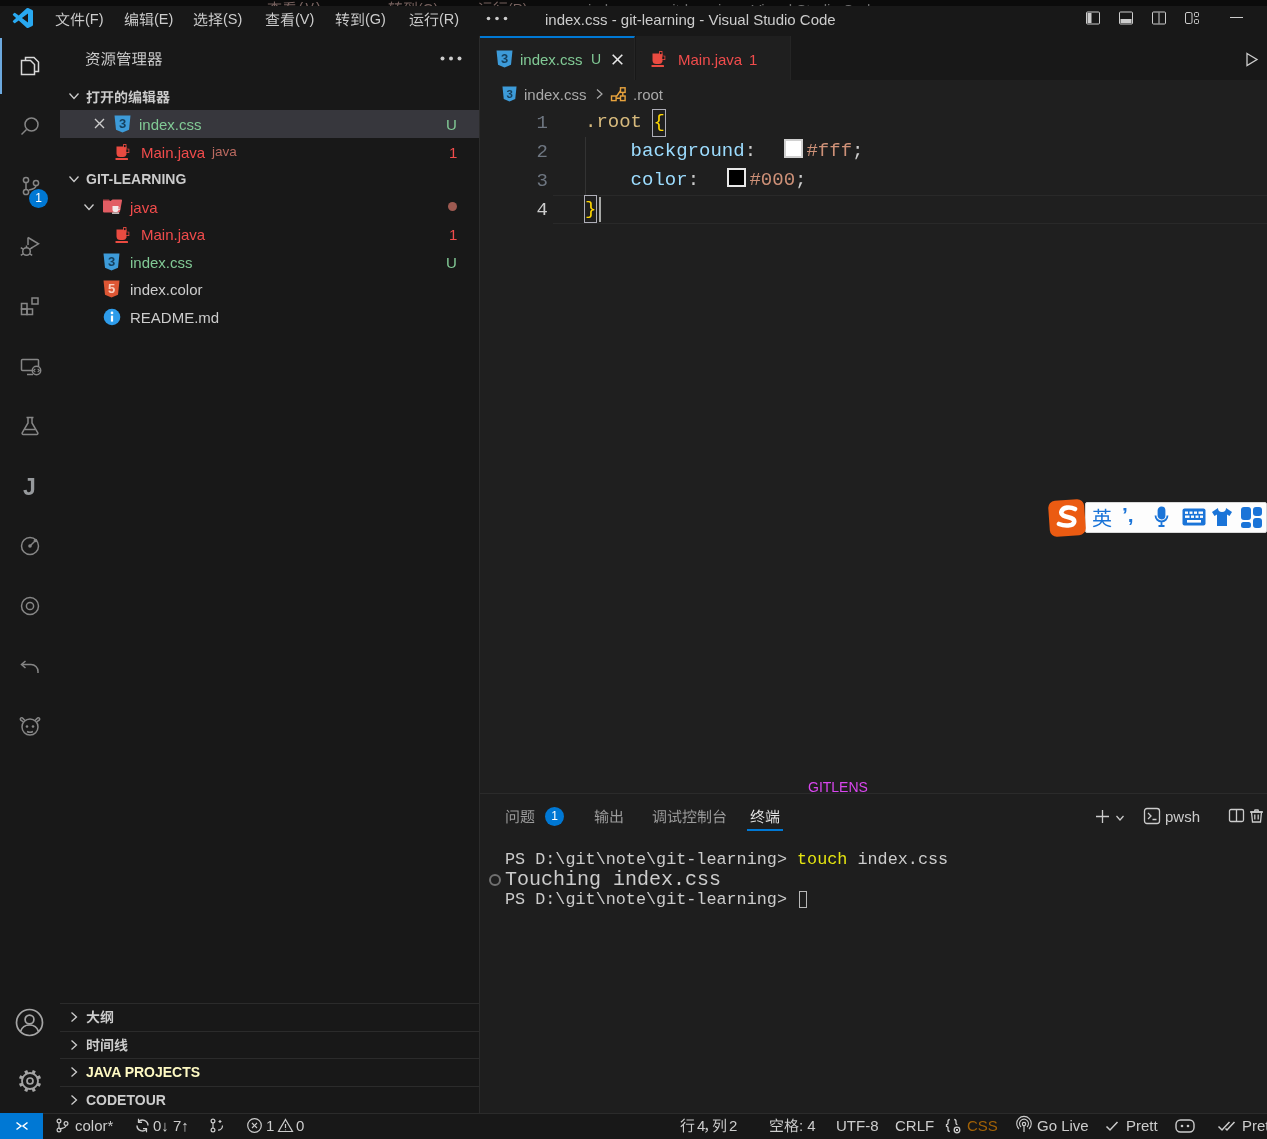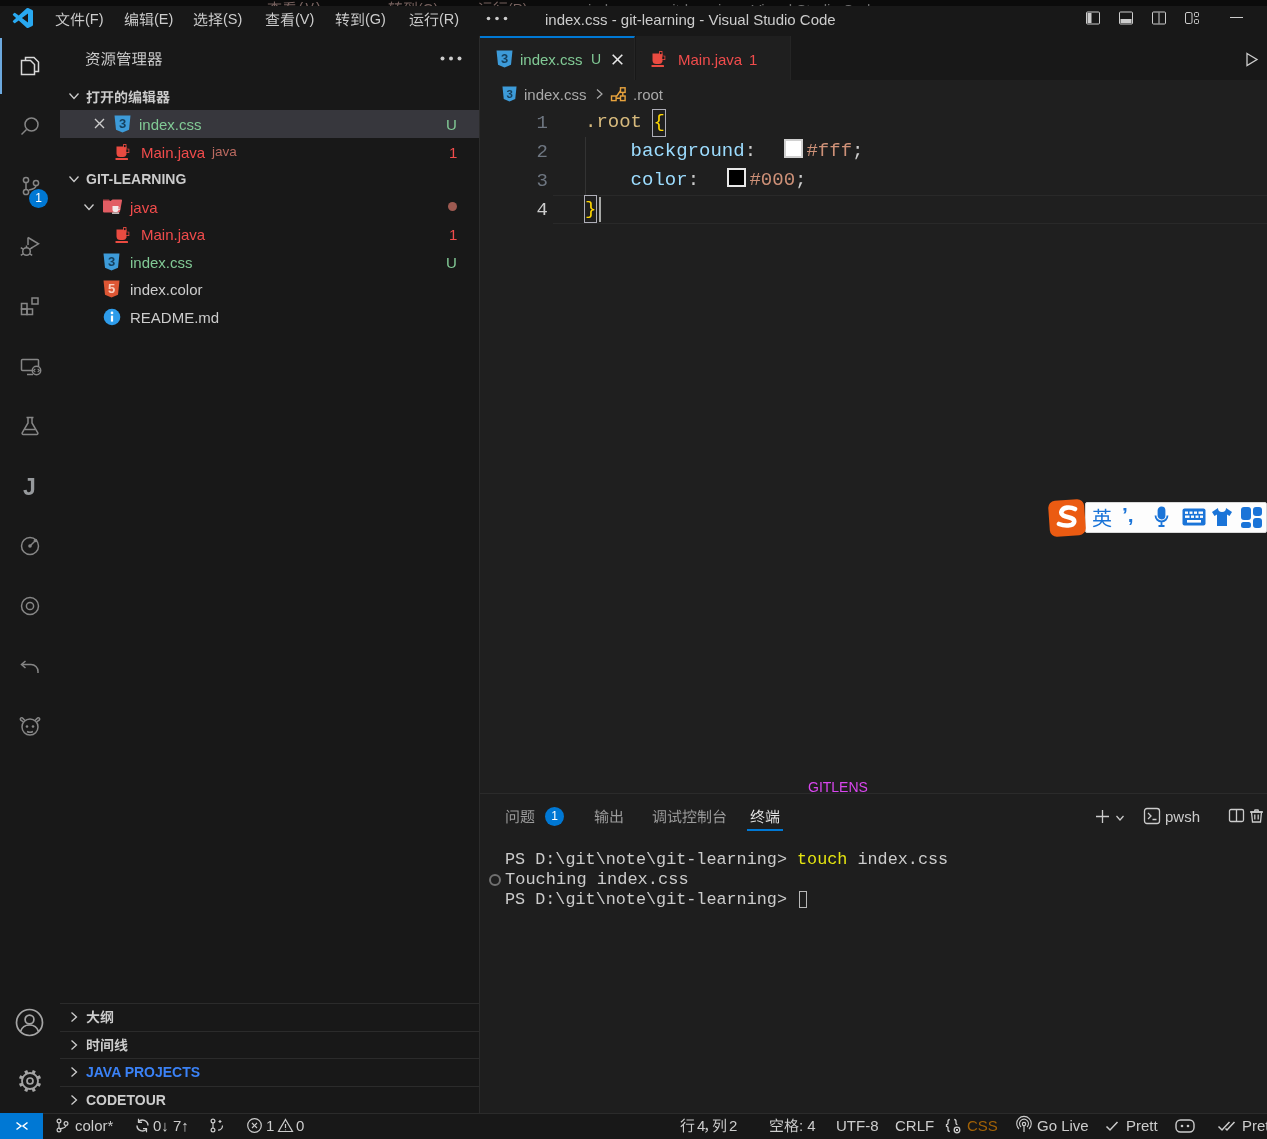--- a/index.html
+++ b/index.html
@@ -288,21 +288,21 @@
     </svg></div>
 <div style="position:absolute;left:86px;top:1037.5px;color:#cccccc;line-height:0;"><svg width="42.0" height="14" viewBox="0 -880 3000 1000" style="vertical-align:-1.7px;" fill="currentColor">
       <path transform="translate(0 0) scale(1 -1)" d="M459 428C507 355 572 256 601 198L708 260C675 317 607 411 558 480ZM299 385V203H178V385ZM299 490H178V664H299ZM66 771V16H178V96H411V771ZM747 843V665H448V546H747V71C747 51 739 44 717 44C695 44 621 44 551 47C569 13 588 -41 593 -74C693 -75 764 -72 808 -53C853 -34 869 -2 869 70V546H971V665H869V843Z"></path>
       <path transform="translate(1000 0) scale(1 -1)" d="M71 609V-88H195V609ZM85 785C131 737 182 671 203 627L304 692C281 737 226 799 180 843ZM404 282H597V186H404ZM404 473H597V378H404ZM297 569V90H709V569ZM339 800V688H814V40C814 28 810 23 797 23C786 23 748 22 717 24C731 -5 746 -52 751 -83C814 -83 861 -81 895 -63C928 -44 938 -16 938 40V800Z"></path>
       <path transform="translate(2000 0) scale(1 -1)" d="M48 71 72 -43C170 -10 292 33 407 74L388 173C263 133 132 93 48 71ZM707 778C748 750 803 709 831 683L903 753C874 778 817 817 777 840ZM74 413C90 421 114 427 202 438C169 391 140 355 124 339C93 302 70 280 44 274C57 245 75 191 81 169C107 184 148 196 392 243C390 267 392 313 395 343L237 317C306 398 372 492 426 586L329 647C311 611 291 575 270 541L185 535C241 611 296 705 335 794L223 848C187 734 118 613 96 582C74 550 57 530 36 524C49 493 68 436 74 413ZM862 351C832 303 794 260 750 221C741 260 732 304 724 351L955 394L935 498L710 457L701 551L929 587L909 692L694 659C691 723 690 788 691 853H571C571 783 573 711 577 641L432 619L451 511L584 532L594 436L410 403L430 296L608 329C619 262 633 200 649 145C567 93 473 53 375 24C402 -4 432 -45 447 -76C533 -45 615 -7 689 40C728 -40 779 -89 843 -89C923 -89 955 -57 974 67C948 80 913 105 890 133C885 52 876 27 857 27C832 27 807 57 786 109C855 166 915 231 963 306Z"></path>
     </svg></div>
 <div class="abs" style="left:60px;top:1058px;width:419px;height:0;border-top:1px solid #2b2b2b"></div>
 <div class="abs" style="left:66px;top:1064.0px"><svg width="16" height="16" viewBox="0 0 16 16" fill="none" stroke="#cccccc" stroke-width="1.3">
       <path d="M5.5 3.5 10.5 8l-5 4.5"></path>
     </svg></div>
-<div class="abs" style="left:86px;top:1064.0px;color:#3b82f6;font-size:14px;font-weight:bold">JAVA PROJECTS</div>
+<div class="abs" style="left:86px;top:1064.0px;color:#fef9c3;font-size:14px;font-weight:bold">JAVA PROJECTS</div>
 <div class="abs" style="left:60px;top:1085.5px;width:419px;height:0;border-top:1px solid #2b2b2b"></div>
 <div class="abs" style="left:66px;top:1091.5px"><svg width="16" height="16" viewBox="0 0 16 16" fill="none" stroke="#cccccc" stroke-width="1.3">
       <path d="M5.5 3.5 10.5 8l-5 4.5"></path>
     </svg></div>
 <div class="abs" style="left:86px;top:1091.5px;color:#cccccc;font-size:14px;font-weight:bold">CODETOUR</div>
 <div class="abs" style="left:480px;top:36px;width:787px;height:44px;background:#181818"></div>
 <div class="abs" style="left:480px;top:36px;width:155px;height:44px;background:#1f1f1f;border-top:2px solid #0078d4;border-right:1px solid #252525;box-sizing:border-box"></div>
 <svg class="abs" style="left:496px;top:50px" width="17" height="18" viewBox="0 0 17 18">
 <path fill="#3d9bd9" d="M0.5 0.5h16l-1.5 14.2L8.5 17.5l-6.5-2.8z"></path>
 <text x="8.6" y="13.2" font-size="13" font-weight="bold" fill="#15405e" text-anchor="middle" font-family="Liberation Sans">3</text>
@@ -392,21 +392,21 @@
 <div class="abs" style="left:1165px;top:808px;color:#cccccc;font-size:15px">pwsh</div>
 <svg class="abs" style="left:1228px;top:807px" width="17" height="17" viewBox="0 0 17 17" fill="none" stroke="#cccccc" stroke-width="1.3">
     <rect x="1.5" y="2.5" width="14" height="12" rx="1.5"></rect>
     <line x1="8.5" y1="2.5" x2="8.5" y2="14.5"></line>
   </svg>
 <svg class="abs" style="left:1248px;top:807px" width="17" height="17" viewBox="0 0 17 17" fill="none" stroke="#cccccc" stroke-width="1.3">
 <path d="M3.5 5h10l-1 10h-8z"></path>
     <path d="M2 5h13M6.5 4.5 7 3h3l.5 1.5M6.8 7.5v5M10.2 7.5v5"></path>
   </svg>
 <div style="position:absolute;font-size:16.8px;font-family:'Liberation Mono',monospace;white-space:pre;color:#cccccc;line-height:20px;left:505px;top:850px">PS D:\git\note\git-learning&gt; <span style="color:#e5e510">touch</span> index.css</div>
-<div style="position:absolute;font-size:17px;font-family:'Liberation Mono',monospace;white-space:pre;color:#cccccc;line-height:20px;left:505px;top:870px">Touching index.css</div>
+<div style="position:absolute;font-size:20px;font-family:'Liberation Mono',monospace;white-space:pre;color:#cccccc;line-height:20px;left:505px;top:870px">Touching index.css</div>
 <div style="position:absolute;font-size:16.8px;font-family:'Liberation Mono',monospace;white-space:pre;color:#cccccc;line-height:20px;left:505px;top:890px">PS D:\git\note\git-learning&gt; </div>
 <div class="abs" style="left:489px;top:874px;width:8px;height:8px;border-radius:50%;border:2px solid #707070"></div>
 <div class="abs" style="left:799px;top:891px;width:8px;height:17px;border:1.4px solid #b8b8b8;box-sizing:border-box"></div>
 <div class="abs" style="left:0;top:1113px;width:1267px;height:26px;background:#181818;border-top:1px solid #2b2b2b;box-sizing:border-box"></div>
 <div class="abs" style="left:0;top:1113px;width:43px;height:26px;background:#0078d4"></div>
 <svg class="abs" style="left:14px;top:1118px" width="16" height="16" viewBox="0 0 16 16" fill="none" stroke="#ffffff" stroke-width="1.5">
     <path d="M2.5 4.5 7 8l-4.5 3.5M13.5 4.5 9 8l4.5 3.5"></path>
   </svg>
 <div class="abs" style="left:54px;top:1117px"><svg width="17" height="17" viewBox="0 0 17 17" fill="none" stroke="#cccccc" stroke-width="1.2">
       <circle cx="5" cy="4" r="1.9"></circle>

